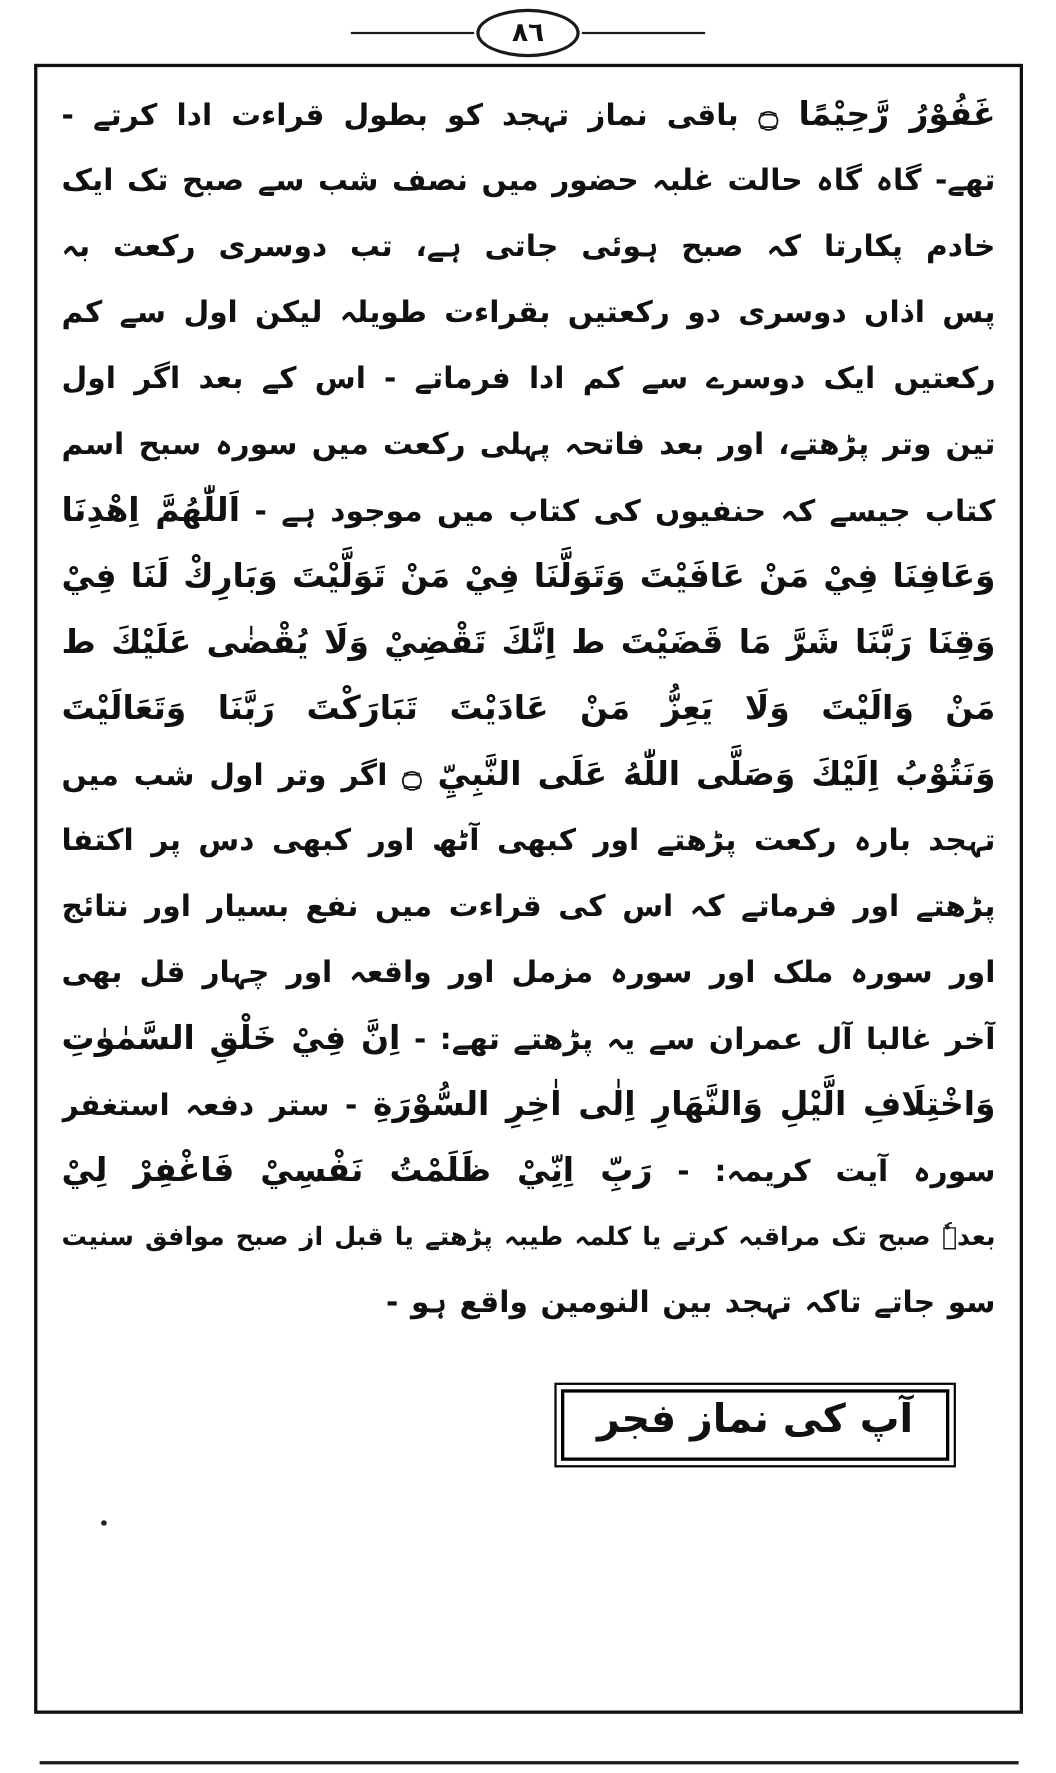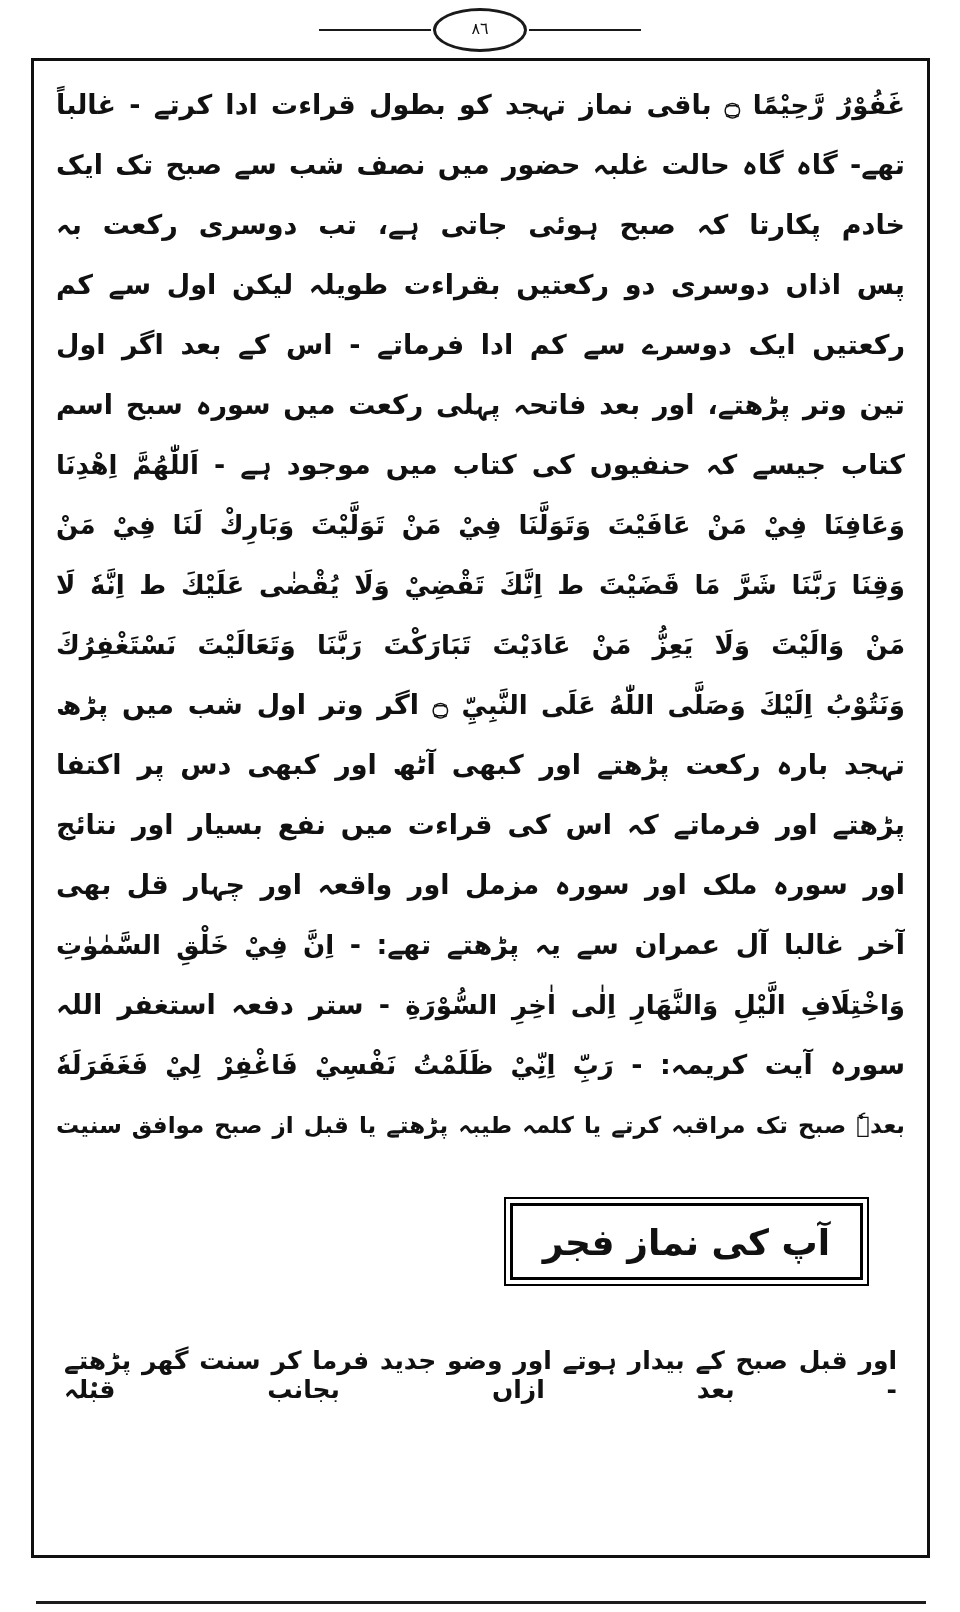--- a/index.html
+++ b/index.html
@@ -36,22 +36,22 @@
     height: 38px;
     border: 3px solid #1a1a1a;
     border-radius: 50%;
     display: flex;
     align-items: center;
     justify-content: center;
     margin: 0 2px;
     background: #fff;
   }
   .pagenum-ellipse span {
-    font-size: 16px;
-    font-weight: normal;
+    font-size: 24px;
+    font-weight: bold;
     line-height: 1;
     transform: translateY(-1px);
   }
 
   
   .frame {
     position: absolute;
     top: 58px;
     left: 31px;
     width: 899px;
@@ -79,36 +79,36 @@
   .line.no-justify {
     text-align: right;
     text-align-last: right;
   }
   .line.small .seg.urdu { font-size: 23px; }
   .seg.urdu {
     font-size: 27px;
     font-weight: 600;
   }
   .seg.arabic {
-    font-size: 26px;
+    font-size: 30px;
     font-weight: bold;
   }
 
   
   .heading-box-outer {
     direction: rtl;
     margin: 42px 36px 0 auto;
     width: max-content;
     border: 2px solid #000;
     padding: 4px;
     background: #fff;
   }
   .heading-box-inner {
     border: 3px solid #000;
-    padding: 16px 30px 14px 30px;
+    padding: 4px 30px 14px 30px;
   }
   .heading-box-inner span {
     font-size: 36px;
     font-weight: bold;
   }
 
   
   .footer-line {
     direction: rtl;
     margin-top: 60px;
@@ -164,26 +164,26 @@
       <div class="line"><span class="seg arabic">وَقِنَا رَبَّنَا شَرَّ مَا قَضَيْتَ ط اِنَّكَ تَقْضِيْ وَلَا يُقْضٰى عَلَيْكَ ط اِنَّهٗ لَا يَذِلُّ</span></div>
       <div class="line"><span class="seg arabic">مَنْ وَالَيْتَ وَلَا يَعِزُّ مَنْ عَادَيْتَ تَبَارَكْتَ رَبَّنَا وَتَعَالَيْتَ نَسْتَغْفِرُكَ</span></div>
       <div class="line"><span class="seg arabic">وَنَتُوْبُ اِلَيْكَ وَصَلَّى اللّٰهُ عَلَى النَّبِيِّ ۝</span><span class="seg urdu"> اگر وتر اول شب میں پڑھ لیا کرتے - تو</span></div>
       <div class="line"><span class="seg urdu">تہجد بارہ رکعت پڑھتے اور کبھی آٹھ اور کبھی دس پر اکتفا فرماتے - آپ اکثر نماز تہجد میں سورہ یٰسین</span></div>
       <div class="line"><span class="seg urdu">پڑھتے اور فرماتے کہ اس کی قراءت میں نفع بسیار اور نتائج بیشمار پائے گئے - اور سورہ الم سجدہ</span></div>
       <div class="line"><span class="seg urdu">اور سورہ ملک اور سورہ مزمل اور واقعہ اور چہار قل بھی پڑھتے تھے - اور بعد نماز</span></div>
       <div class="line"><span class="seg urdu">آخر غالبا آل عمران سے یہ پڑھتے تھے: - </span><span class="seg arabic">اِنَّ فِيْ خَلْقِ السَّمٰوٰتِ وَالْاَرْضِ</span></div>
       <div class="line"><span class="seg arabic">وَاخْتِلَافِ الَّيْلِ وَالنَّهَارِ اِلٰى اٰخِرِ السُّوْرَةِ</span><span class="seg urdu"> - ستر دفعہ استغفر اللہ پڑھتے اور کبھی</span></div>
       <div class="line"><span class="seg urdu">سورہ آیت کریمہ: - </span><span class="seg arabic">رَبِّ اِنِّيْ ظَلَمْتُ نَفْسِيْ فَاغْفِرْ لِيْ فَغَفَرَلَهٗ</span></div>
       <div class="line small"><span class="seg urdu">بعدہٗ صبح تک مراقبہ کرتے یا کلمہ طیبہ پڑھتے یا قبل از صبح موافق سنیت سنیہ علی مصدرہ الصلوٰۃ والتحیۃ</span></div>
+      <div class="line no-justify"><span class="seg urdu">سو جاتے تاکہ تہجد بین النومین واقع ہو -</span></div>
     </div>
 
   <div class="heading-box-outer">
     <div class="heading-box-inner">
       <span>آپ کی نماز فجر</span>
     </div>
   </div>
 
-  <div class="footer-line">اور قبل صبح کے بیدار ہوتے اور وضو جدید فرما کر سنت گھر پڑھتے - بعد ازاں بجانب قبلہ</div>
 
 </div>
 
 <div class="stray-dot"></div>
 <div class="bottom-artifact"></div>
 
 </body></html>

